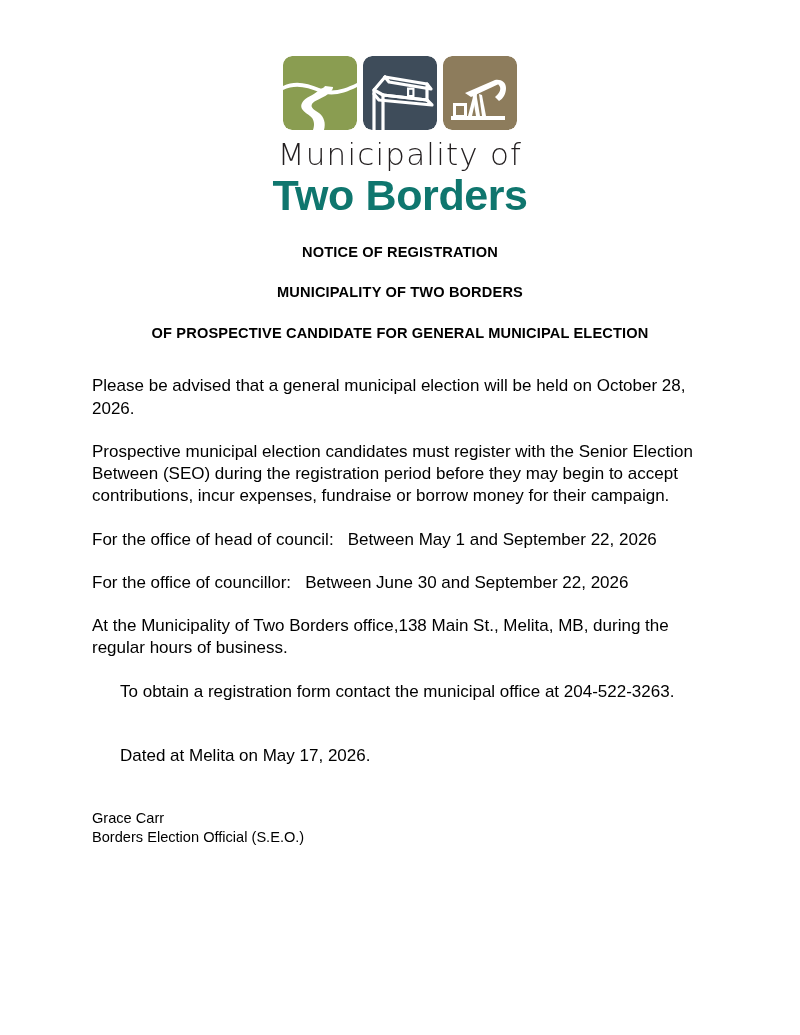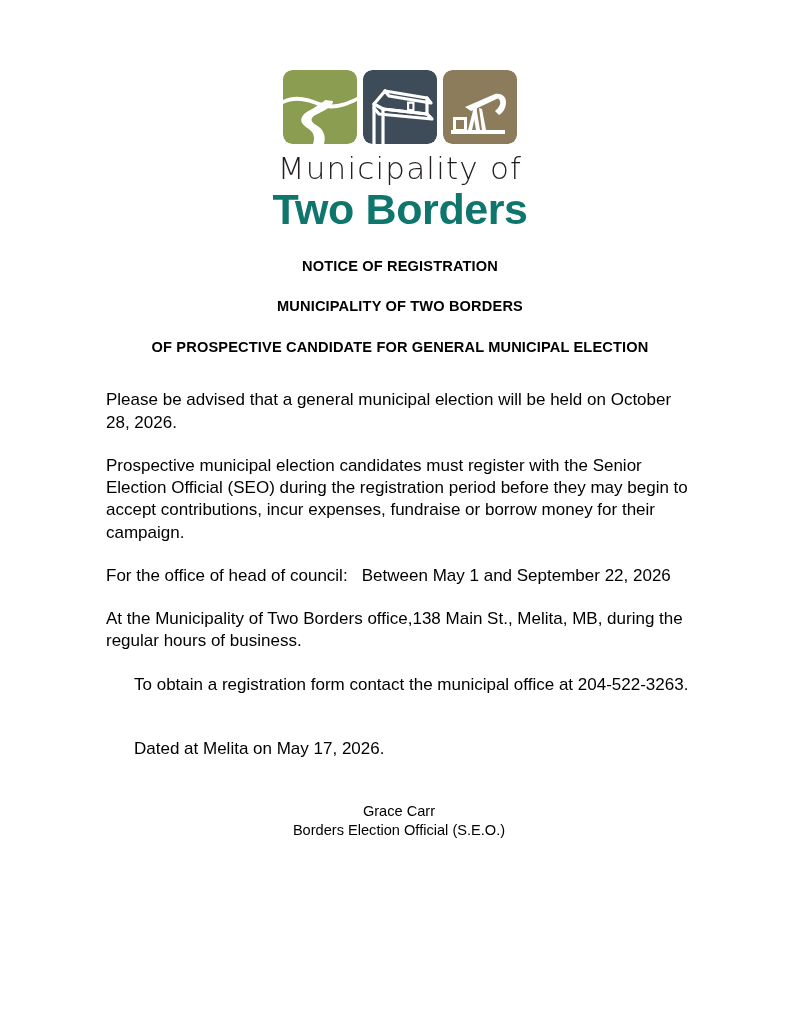--- a/index.html
+++ b/index.html
@@ -16,21 +16,21 @@
     font-family: "Liberation Sans", sans-serif;
     color: #000000;
     overflow: hidden;
   }
 
   .page {
     width: 800px;
     height: 1035px;
     background: #ffffff;
     position: relative;
-    padding: 14px;
+    padding: 0;
   }
 
   
   .logo-block {
     width: 100%;
     padding-top: 56px;
     display: flex;
     flex-direction: column;
     align-items: center;
   }
@@ -104,21 +104,21 @@
   }
   .para.tight-top { margin-top: 0; }
   .para.gap-large { margin-bottom: 42px; margin-left: 28px; }
   .signature {
     font-family: "Liberation Sans", sans-serif;
     font-size: 14.6px;
     line-height: 1.31;
     color: #000;
     margin: 0;
   }
-  .signature div { white-space: pre-wrap; text-align: center; }
+  .signature div { white-space: pre-wrap; }
 </style>
 </head>
 <body>
 
 <div class="page">
 
   <div class="logo-block">
 
     <div class="logo-marks">
 
@@ -173,22 +173,23 @@
   </div>
 
   <div class="headings">
     <p class="doc-heading">NOTICE OF REGISTRATION</p>
     <p class="doc-heading">MUNICIPALITY OF TWO BORDERS</p>
     <p class="doc-heading">OF PROSPECTIVE CANDIDATE FOR GENERAL MUNICIPAL ELECTION</p>
   </div>
 
   <div class="body-copy">
     <p class="para tight-top">Please be advised that a general municipal election will be held on October 28, 2026.</p>
-    <p class="para">Prospective municipal election candidates must register with the Senior Election Official (SEO) during the registration period before they may begin to accept contributions, incur expenses, fundraise or borrow money for their campaign.</p>
+    <p class="para">Prospective municipal election candidates must register with the Senior Election Between (SEO) during the registration period before they may begin to accept contributions, incur expenses, fundraise or borrow money for their campaign.</p>
     <p class="para">For the office of head of council:   Between May 1 and September 22, 2026</p>
+    <p class="para">For the office of councillor:   Between June 30 and September 22, 2026</p>
     <p class="para">At the Municipality of Two Borders office,138 Main St., Melita, MB, during the regular hours of business.</p>
     <p class="para gap-large">To obtain a registration form contact the municipal office at 204-522-3263.</p>
     <p class="para gap-large">Dated at Melita on May 17, 2026.</p>
 
     <div class="signature">
       <div>Grace Carr</div>
       <div>Borders Election Official (S.E.O.)</div>
     </div>
   </div>
 

